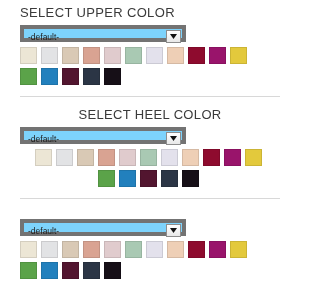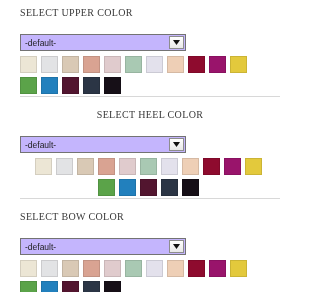--- a/index.html
+++ b/index.html
@@ -19,36 +19,35 @@
     height: 292px;
     position: relative;
     background: #ffffff;
   }
   .group {
     position: absolute;
     left: 20px;
     width: 260px;
   }
   .group-label {
-    font-size: 10px;
+    font-size: 13px;
     letter-spacing: 0.35px;
     color: #3a3a3a;
     font-weight: normal;
     line-height: 10px;
     height: 10px;
     white-space: nowrap;
     text-transform: uppercase;
-    font-family: Liberation Serif, serif;
   }
   .select-wrap {
-    margin-top: 16px;
+    margin-top: 7px;
     width: 166px;
     height: 17px;
-    border: 1px solid #737373;
-    background: #c4b5fd;
+    border: 4px solid #737373;
+    background: #7dd3fc;
     box-sizing: border-box;
     position: relative;
     display: block;
   }
   .select-value {
     position: absolute;
     left: 4px;
     top: 2px;
     font-size: 8.5px;
     color: #1c1c1c;
@@ -135,21 +134,20 @@
 
     <div class="swatches">
       <div class="swatch-row"><span class="swatch" title="ivory-cream" style="background: rgb(236, 230, 213);"></span><span class="swatch" title="pale-silver" style="background: rgb(226, 227, 229);"></span><span class="swatch" title="warm-taupe" style="background: rgb(217, 201, 181);"></span><span class="swatch" title="dusty-rose" style="background: rgb(217, 163, 146);"></span><span class="swatch" title="blush-pink" style="background: rgb(224, 203, 205);"></span><span class="swatch" title="sage-green" style="background: rgb(169, 201, 179);"></span><span class="swatch" title="lavender-ice" style="background: rgb(227, 225, 236);"></span><span class="swatch" title="peach-satin" style="background: rgb(238, 207, 182);"></span><span class="swatch" title="deep-burgundy" style="background: rgb(142, 11, 46);"></span><span class="swatch" title="magenta-plum" style="background: rgb(153, 20, 107);"></span><span class="swatch" title="golden-yellow" style="background: rgb(227, 201, 60);"></span></div>
       <div class="swatch-row"><span class="swatch" title="grass-green" style="background: rgb(91, 163, 73);"></span><span class="swatch" title="azure-blue" style="background: rgb(34, 128, 189);"></span><span class="swatch" title="dark-plum" style="background: rgb(82, 21, 47);"></span><span class="swatch" title="navy-slate" style="background: rgb(43, 53, 69);"></span><span class="swatch" title="near-black" style="background: rgb(22, 15, 23);"></span></div>
     </div>
   </div>
 
   <div class="divider" style="top:198px;"></div>
 
   <div class="group" style="top:212px;">
-    <div class="group-label">SELECT BOW COLOR</div>
 
     <div class="select-wrap">
       <span class="select-value">-default-</span>
       <span class="select-arrow-btn">
         <svg width="7" height="5" viewBox="0 0 7 5" aria-hidden="true">
           <polygon points="0,0 7,0 3.5,5" fill="#111111"></polygon>
         </svg>
       </span>
     </div>
 

